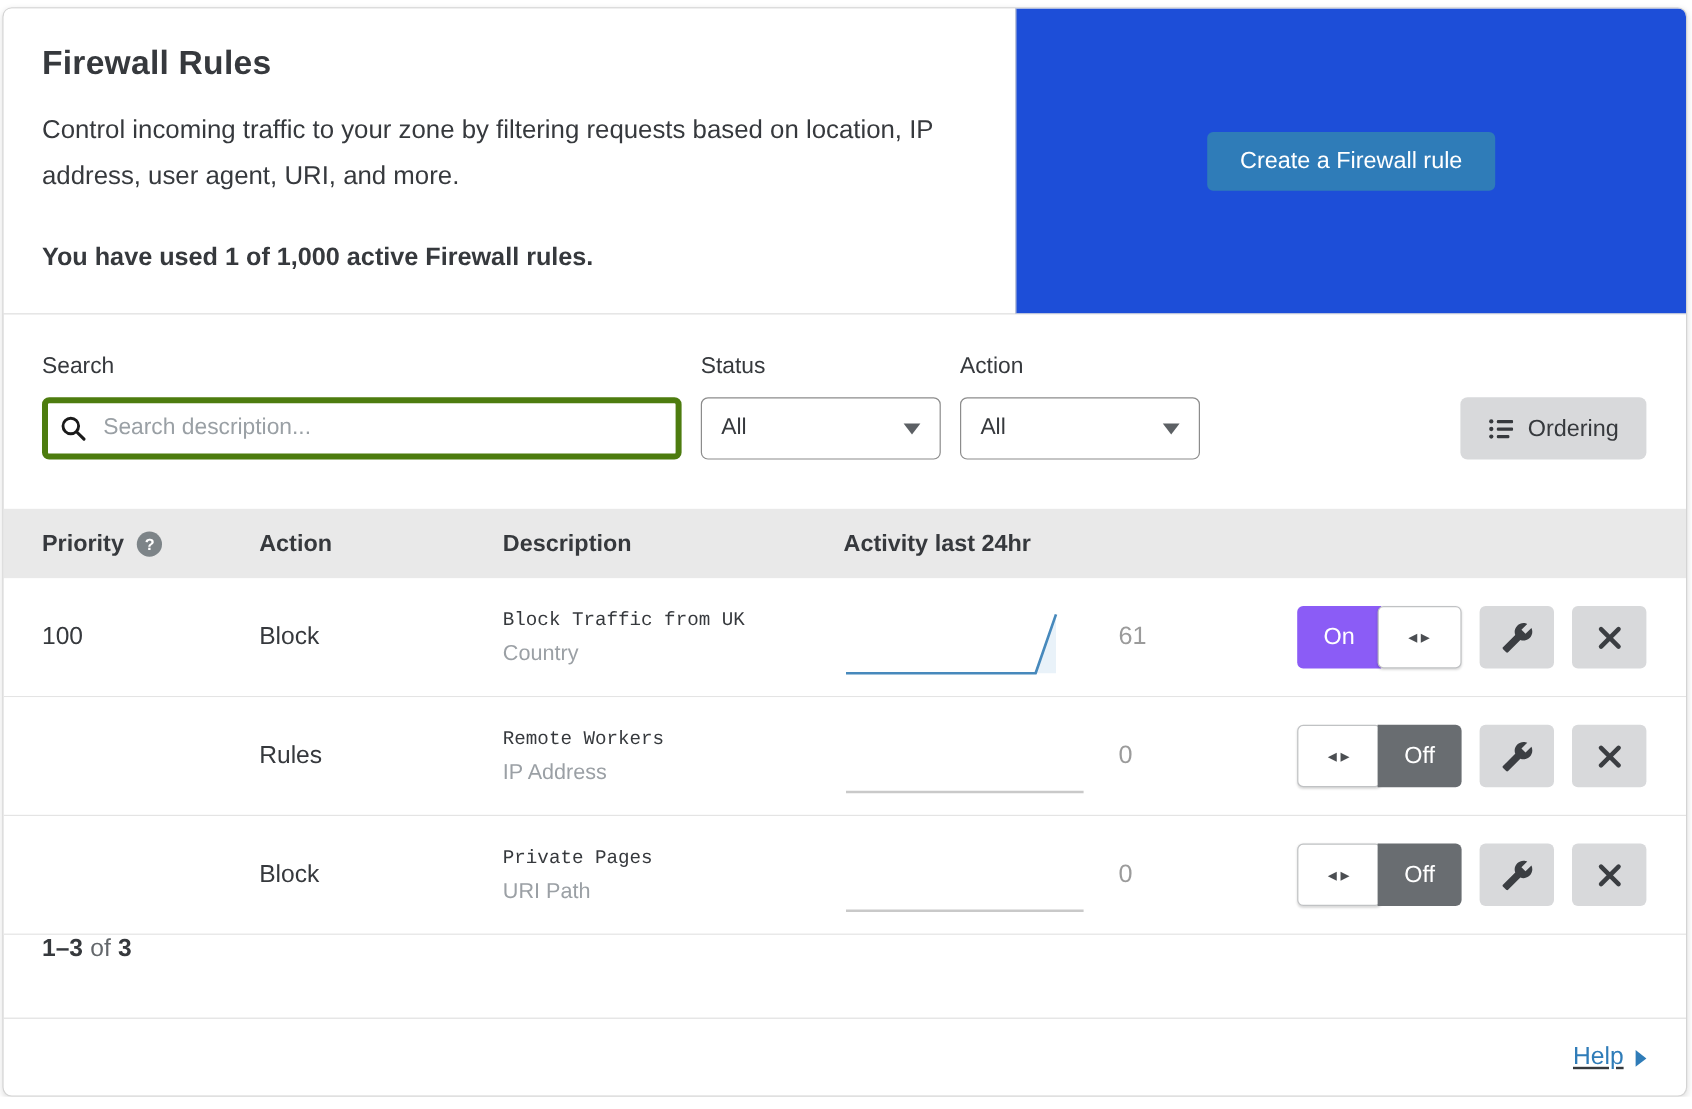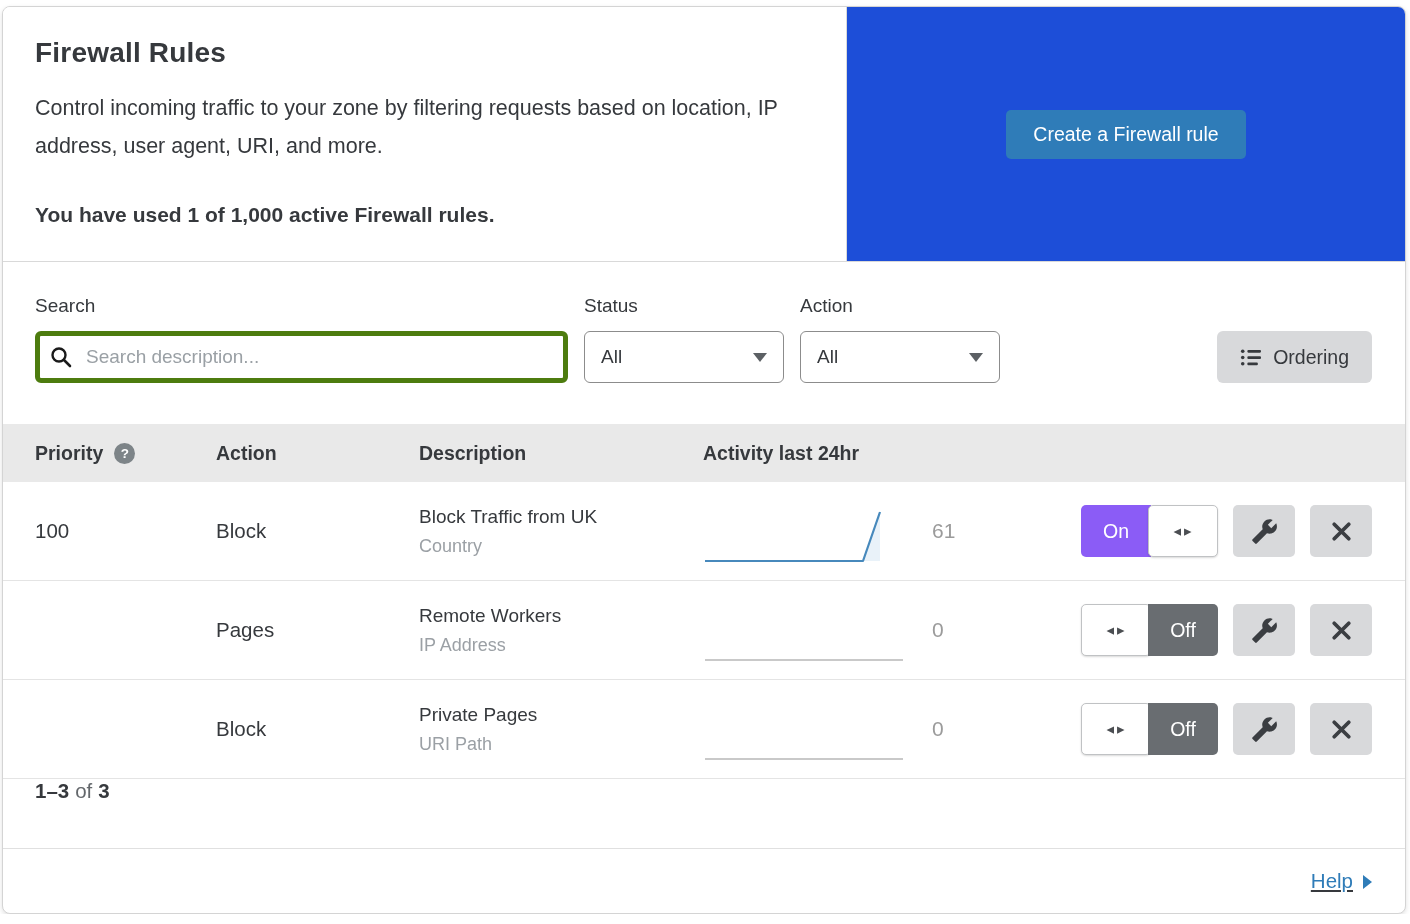--- a/index.html
+++ b/index.html
@@ -50,21 +50,21 @@
   }
 
   
   .grid{ display:grid; grid-template-columns:181px 203px 284px 215px 80px 1fr auto;
     align-items:center; padding:0 33px 0 32px; }
   .thead{ background:#e9e9e9; height:58px; font-weight:bold; font-size:19.5px; }
   .th-priority{ display:flex; align-items:center; gap:11px; }
   .q-icon{ width:21px; height:21px; border-radius:50%; background:#7d8488; color:#fff;
     font-size:13.5px; font-weight:bold; display:flex; align-items:center; justify-content:center; }
   .trow{ height:99px; border-bottom:1px solid #e4e4e4; background:#fff; font-size:20.5px; }
-  .desc-title{ font-size:19px; }
+  .desc-title{ font-size:16px;font-family:Liberation Mono, monospace; }
   .desc-sub{ font-size:18px; color:#9ba0a5; margin-top:8px; }
   .c-spark{ position:relative; height:60px; transform:translateY(4px); }
   .c-count{ font-size:21px; color:#9b9b9b; padding-left:14px; }
   .c-controls{ display:flex; align-items:center; gap:15px; }
 
   
   .toggle{ width:137px; height:52px; display:flex; border-radius:5px; cursor:pointer; }
   .seg{ flex:1; display:flex; align-items:center; justify-content:center;
     color:#fff; font-size:19.5px; }
   .seg-on{ background:#8b5cf6; border-radius:5px 0 0 5px; }
@@ -190,21 +190,21 @@
       <button class="icon-btn">
         <svg width="25" height="25" viewBox="0 0 24 24">
           <path d="M5 5 L19 19 M19 5 L5 19" stroke="#3b3e42" stroke-width="3.6" stroke-linecap="round"></path>
         </svg>
       </button>
     </div>
   </div>
 
   <div class="grid trow">
     <div></div>
-    <div>Pages</div>
+    <div>Rules</div>
     <div>
       <div class="desc-title">Remote Workers</div>
       <div class="desc-sub">IP Address</div>
     </div>
     <div class="c-spark">
       <svg width="205" height="60" viewBox="0 0 205 60">
         <path d="M2,56 L200,56" fill="none" stroke="#c9c9c9" stroke-width="2"></path>
       </svg>
     </div>
     <div class="c-count">0</div>

